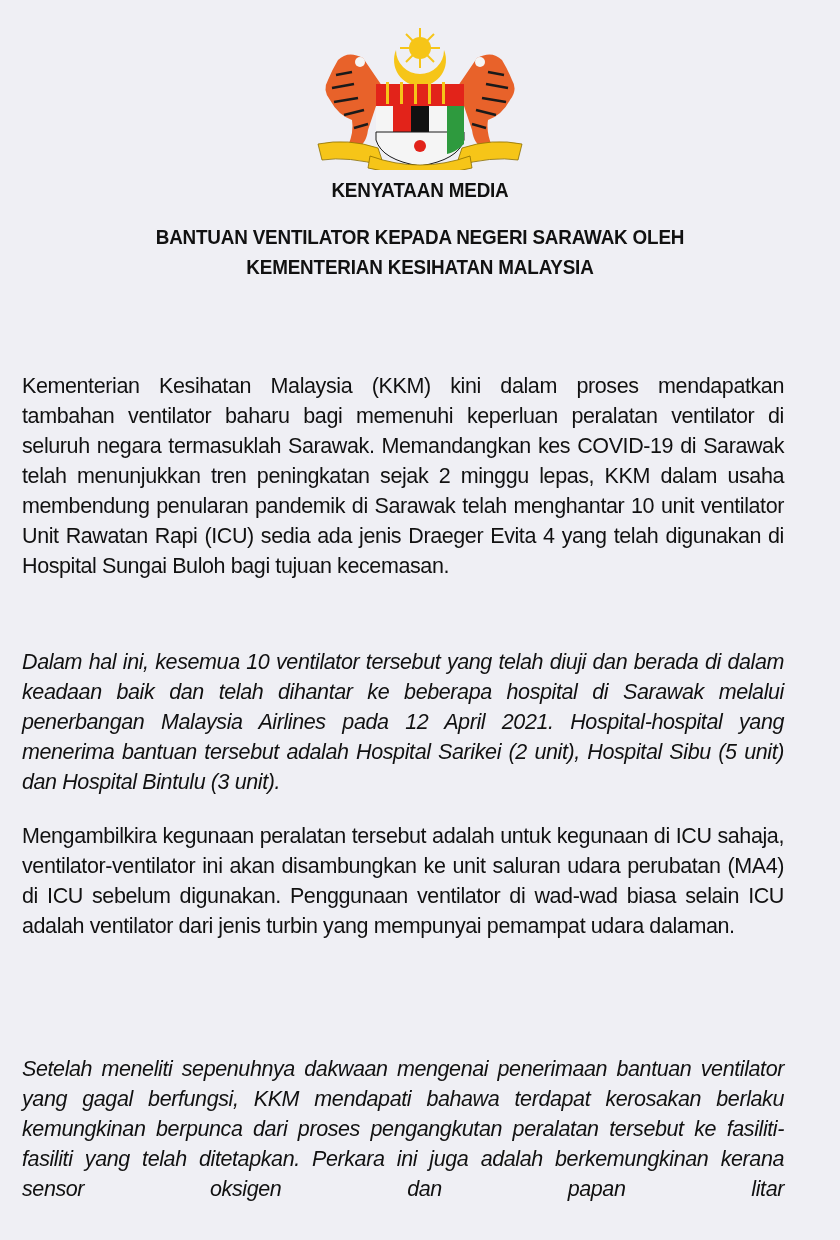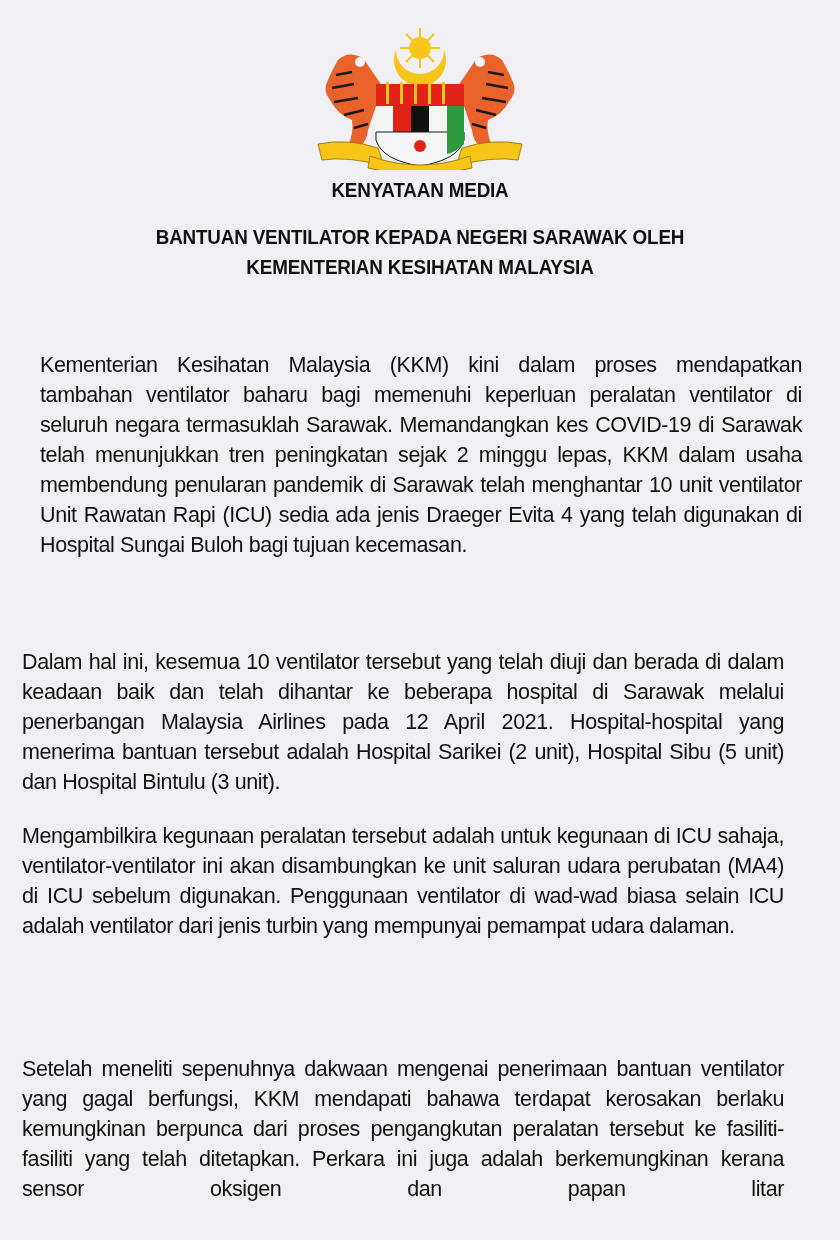--- a/index.html
+++ b/index.html
@@ -19,25 +19,25 @@
       transform: scaleX(0.92); transform-origin: center;
     }
     .t1 { top: 178px; }
     .t2 { top: 222px; line-height: 30px; }
     .para {
       position: absolute; left: 22px; width: 762px;
       font-size: 21.5px; line-height: 30px; text-align: justify;
       text-align-last: left;
       letter-spacing: -0.4px; word-spacing: 0px;
     }
-    .p1 { top: 328px; margin-left: 18px; }
-    .p2 { top: 625px; }
+    .p1 { top: 349px; }
+    .p2 { top: 625px; font-style: italic; }
     .p3 { top: 799px; }
     .p4 { top: 1032px; }
-    .p4 { text-align-last: justify; }
+    .p4 { text-align-last: justify; font-style: italic; }
   </style>
 </head>
 <body>
 
 <div class="crest">
   <svg width="224" height="150" viewBox="0 0 224 150">
 
     <path d="M88 30 A26 26 0 1 0 136 30 A22 22 0 1 1 88 30 Z" fill="#f6c518"></path>
 
     <g fill="#f6c518">

